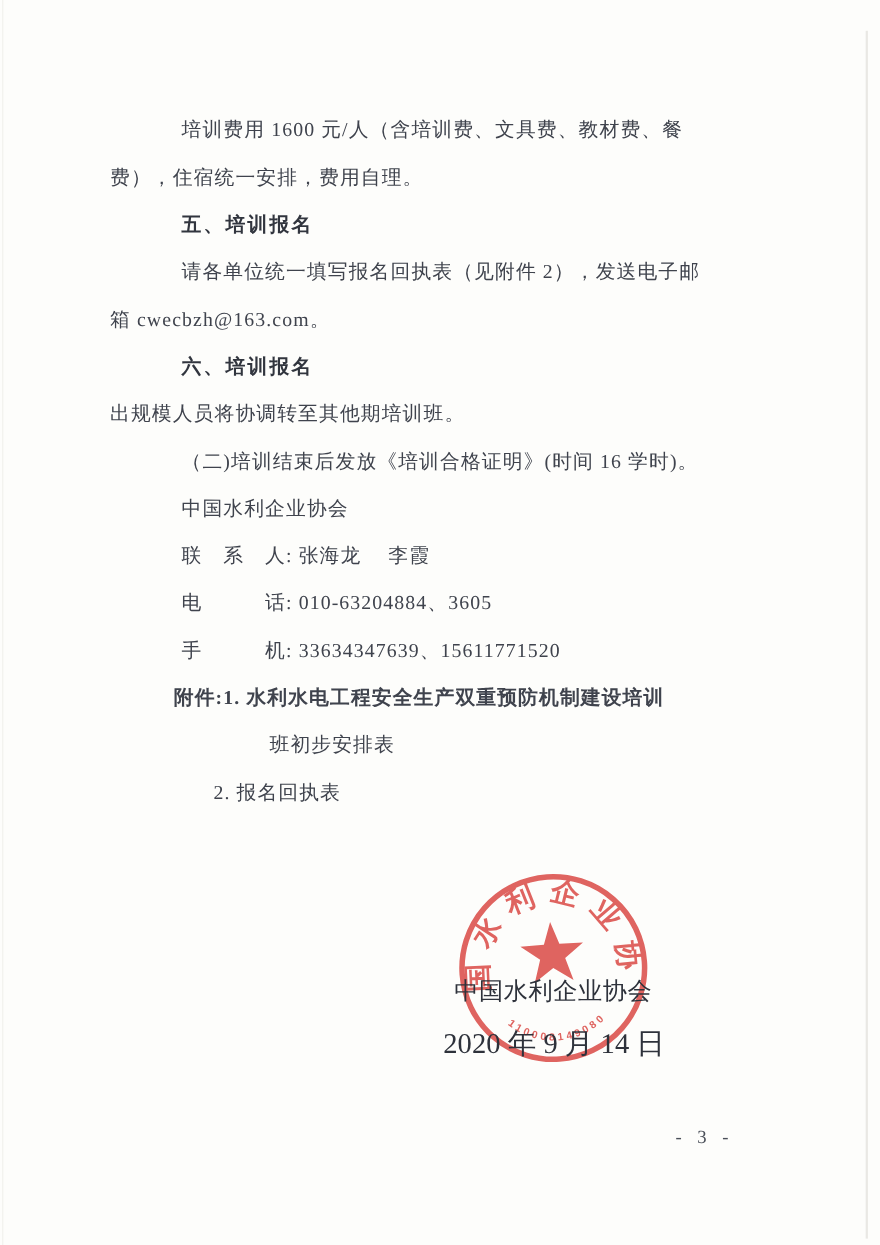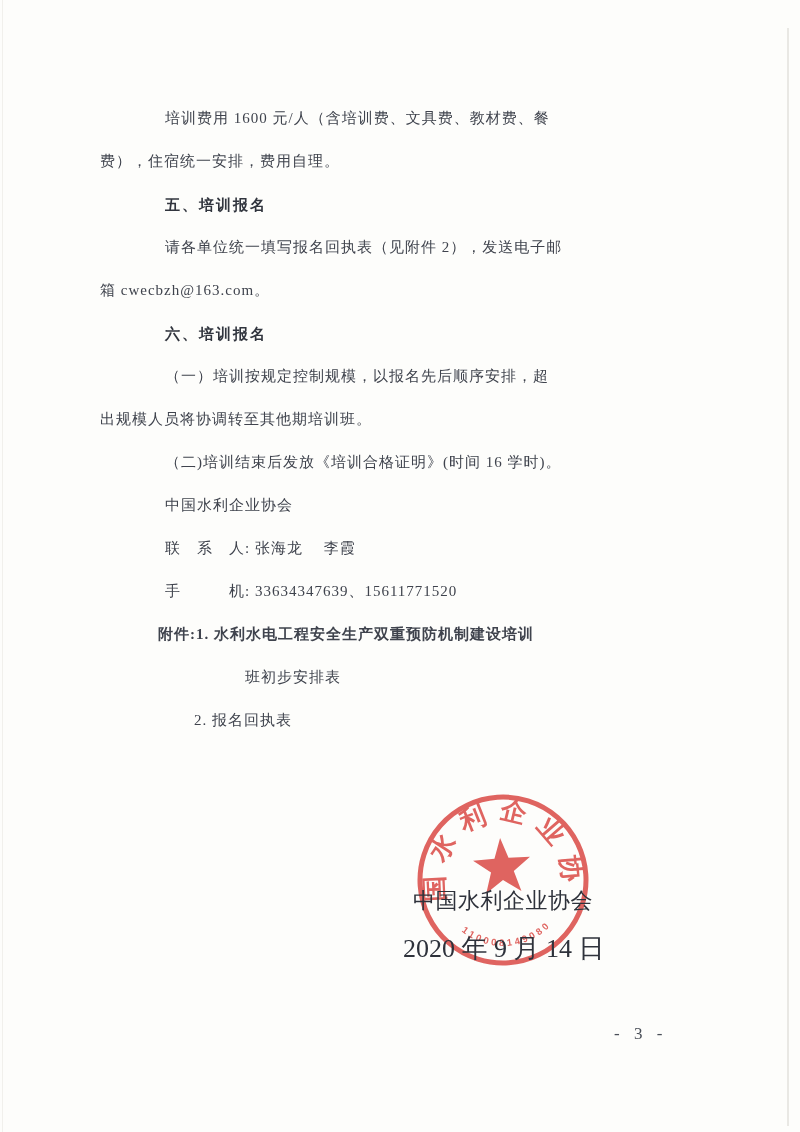--- a/index.html
+++ b/index.html
@@ -9,21 +9,21 @@
     background:#fdfdfb;
     overflow:hidden;
     font-family:"Liberation Serif", serif;
   }
   
   .scan-edge-right{position:absolute;left:787px;top:28px;width:2px;height:1098px;background:#e9e8e4;}
   .scan-edge-left{position:absolute;left:2px;top:0;width:1px;height:1132px;background:#f1f0ec;}
 
   .textblock{
     position:absolute;left:100px;top:97px;width:600px;
-    font-size:15px;line-height:43px;color:#3f434d;letter-spacing:1px;
+    font-size:18px;line-height:43px;color:#3f434d;letter-spacing:1px;
   }
   .line{height:43px;white-space:pre;}
   .l-flush{padding-left:0;}
   .l-indent{padding-left:65px;}
   .l-heading{
     padding-left:65px;
     font-family:"Liberation Sans", sans-serif;
     font-weight:700;color:#31353e;letter-spacing:2px;
   }
   .l-att{padding-left:58px;font-weight:bold;}
@@ -60,25 +60,25 @@
   <div class="scan-edge-left"></div>
   <div class="scan-edge-right"></div>
 
   <div class="textblock">
     <div class="line l-indent">培训费用 1600 元/人（含培训费、文具费、教材费、餐</div>
     <div class="line l-flush">费），住宿统一安排，费用自理。</div>
     <div class="line l-heading">五、培训报名</div>
     <div class="line l-indent">请各单位统一填写报名回执表（见附件 2），发送电子邮</div>
     <div class="line l-flush">箱 cwecbzh@163.com。</div>
     <div class="line l-heading">六、培训报名</div>
-    <div class="line l-indent">（一）培训按规定控制规模，以报名先后顺序安排，超</div>
     <div class="line l-flush">出规模人员将协调转至其他期培训班。</div>
     <div class="line l-indent">（二)培训结束后发放《培训合格证明》(时间 16 学时)。</div>
     <div class="line l-indent">中国水利企业协会</div>
     <div class="line l-indent">联　系　人: 张海龙　 李霞</div>
+    <div class="line l-indent">电　　　话: 010-63204884、3605</div>
     <div class="line l-indent">手　　　机: 33634347639、15611771520</div>
     <div class="line l-att">附件:1. 水利水电工程安全生产双重预防机制建设培训</div>
     <div class="line l-att-cont">班初步安排表</div>
     <div class="line l-att2">2. 报名回执表</div>
   </div>
 
   <svg class="seal" viewBox="0 0 200 200" xmlns="http://www.w3.org/2000/svg">
     <defs>
       <path id="sealArcTop" d="M 42.62 117.54 A 60 60 0 1 1 157.38 117.54" fill="none"></path>
       <path id="sealArcBottom" d="M 41.72 130.99 A 66 66 0 0 0 158.28 130.99" fill="none"></path>

